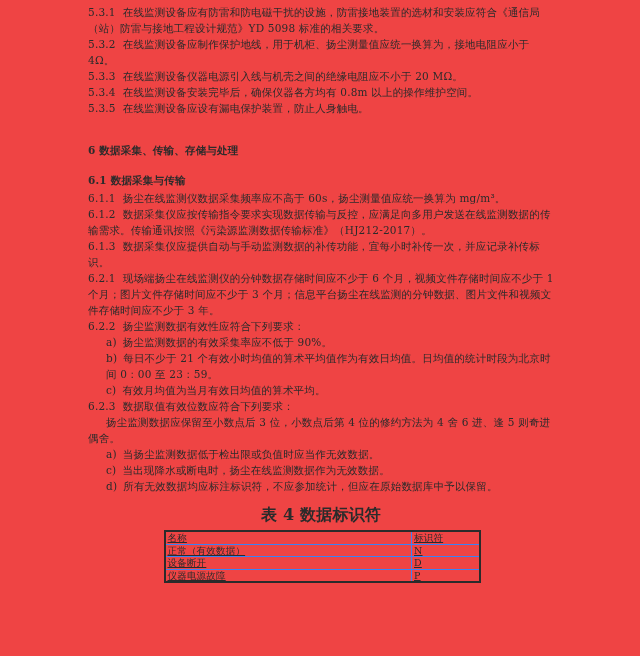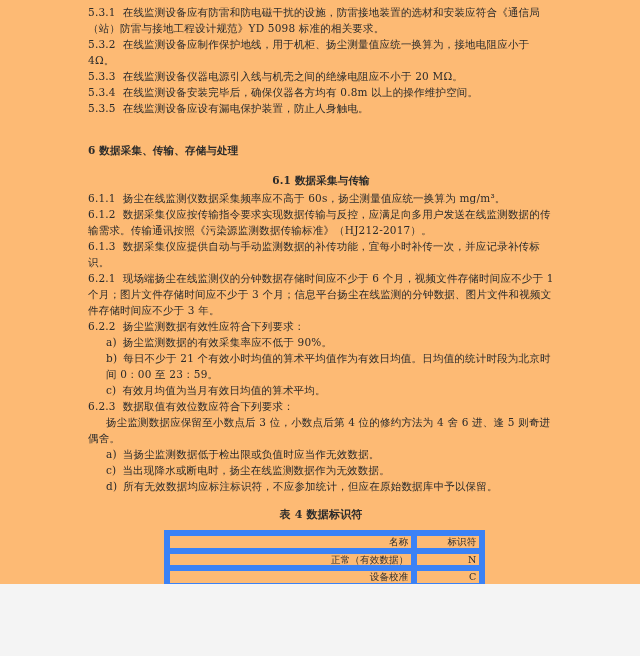--- a/index.html
+++ b/index.html
@@ -3,22 +3,22 @@
 <meta charset="utf-8">
 <style>
   html, body { margin: 0; padding: 0; }
   body {
     width: 640px; height: 656px;
     background: #f4f4f4;
     font-family: "DejaVu Serif", "Liberation Serif", serif;
   }
   .page {
     position: relative;
-    width: 640px; height: 584px;
-    background: #fdba74;
+    width: 640px; height: 656px;
+    background: #ef4444;
     color: #2b2b2b;
     overflow: hidden;
   }
   .content {
     position: absolute;
     left: 88px; top: 4px;
     width: 466px;
     font-size: 10.5px;
     line-height: 16px;
     letter-spacing: 0.2px;
@@ -30,55 +30,55 @@
   .indent-para { text-indent: 18px; }
   .h-section {
     font-weight: bold;
     margin-top: 26px;
     margin-bottom: 0;
   }
   .h-sub {
     font-weight: bold;
     margin-top: 14px;
     margin-bottom: 2px;
-    text-align: center;
   }
   .h-sub2 {
     font-weight: bold;
     margin-top: 9px;
     margin-bottom: 0;
   }
   .table-block {
     margin-top: 13px;
     width: 315px;
     margin-left: auto;
     margin-right: auto;
   }
   .table-title {
     text-align: center;
     font-weight: bold;
-    font-size: 11px;
+    font-size: 16px;
     margin-bottom: 7px;
   }
   table.id-table {
     border-collapse: collapse;
     width: 315px;
     table-layout: fixed;
     font-size: 9.5px;
     border: 2px solid #2b2b2b;
   }
   table.id-table th, table.id-table td {
-    border: 6px solid #3b82f6;
-    text-align: right;
+    border: 1px solid #3b82f6;
+    text-align: left;
     font-weight: normal;
     padding: 0 2px;
     height: 11.5px;
     line-height: 11.5px;
     overflow: hidden;
     white-space: nowrap;
+    text-decoration: underline;
   }
   col.c-name { width: 247px; }
   col.c-code { width: 68px; }
 </style>
 </head>
 <body>
 
 <div class="page">
   <div class="content">
 
@@ -124,24 +124,20 @@
             <th>名称</th>
             <th>标识符</th>
           </tr>
         </thead>
         <tbody>
           <tr>
             <td>正常（有效数据）</td>
             <td>N</td>
           </tr>
           <tr>
-            <td>设备校准</td>
-            <td>C</td>
-          </tr>
-          <tr>
             <td>设备断开</td>
             <td>D</td>
           </tr>
           <tr>
             <td>仪器电源故障</td>
             <td>P</td>
           </tr>
 
         </tbody>
       </table>

